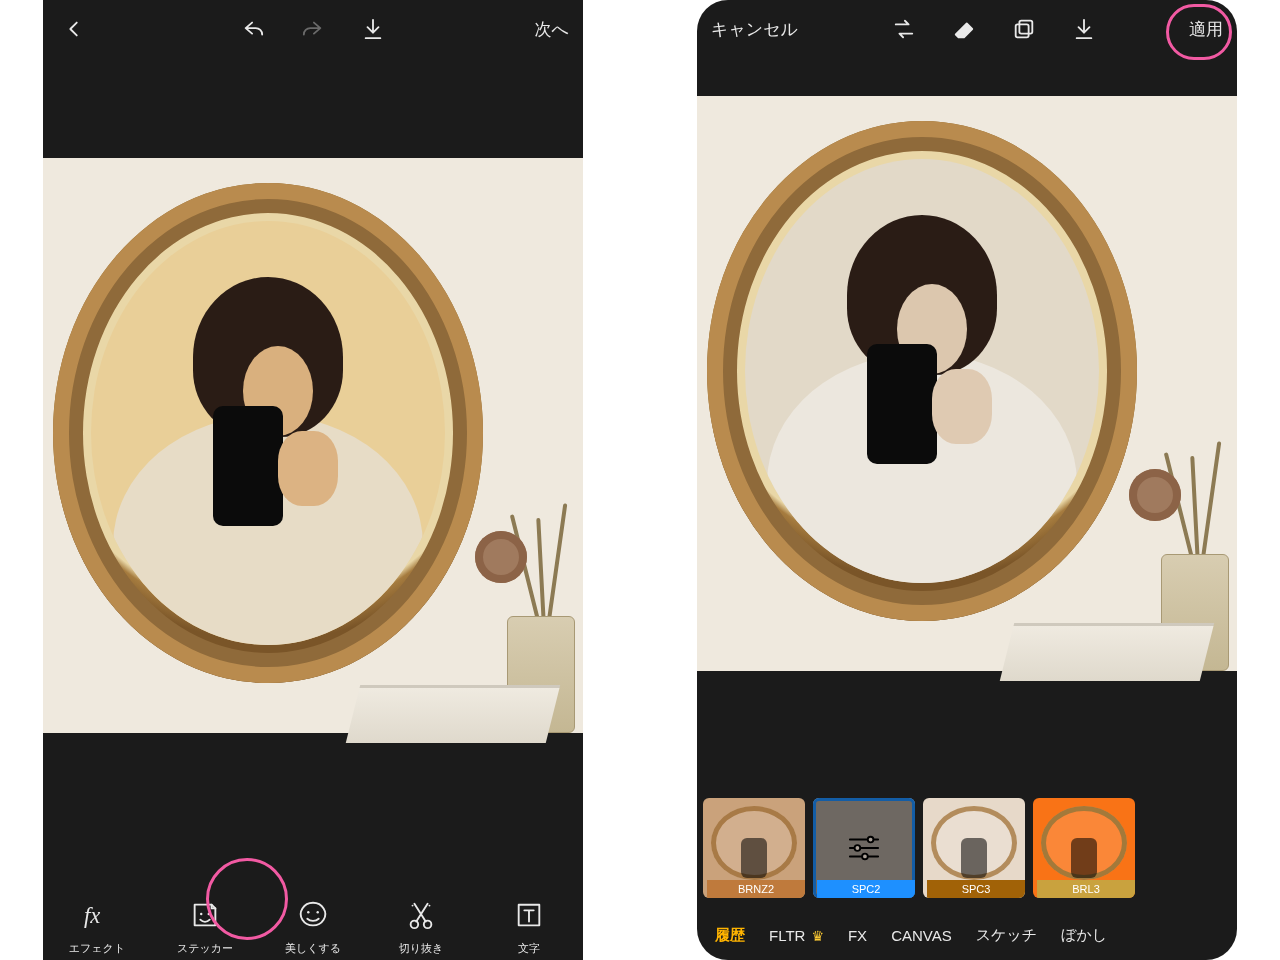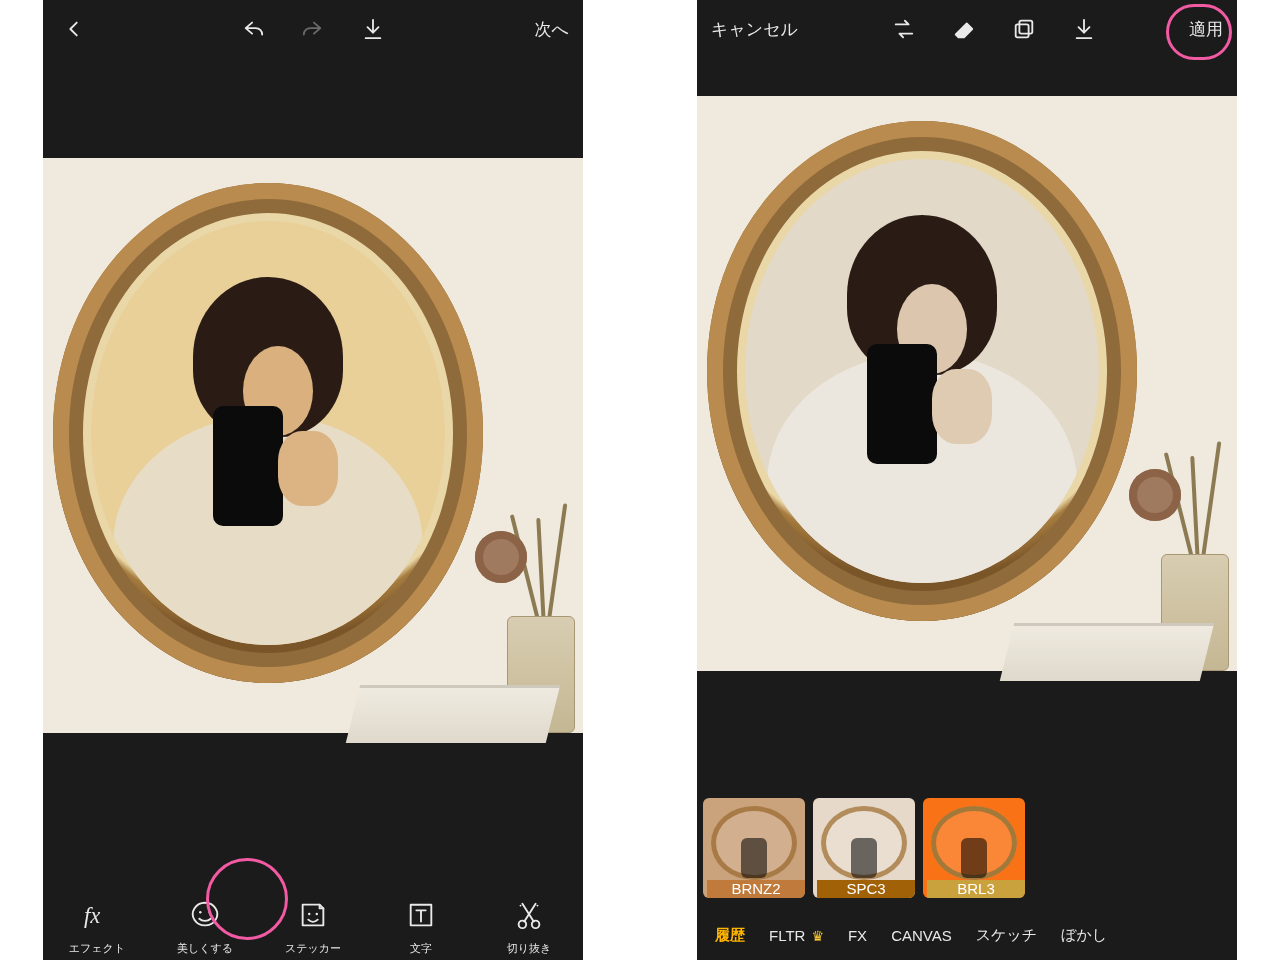--- a/index.html
+++ b/index.html
@@ -1,19 +1,19 @@
 <!DOCTYPE html>
 <html><head>
 <meta charset="utf-8">
 <style>
   html,body{margin:0;padding:0;background:#fff;font-family:-apple-system,"Hiragino Sans",sans-serif;}
   .stage{width:1152px;height:960px;position:relative;background:#fff;padding-left:28px;}
   .phone{position:absolute;top:0;width:540px;height:960px;background:#1b1b1b;overflow:hidden;}
   #phone-left{left:43px;}
-  #phone-right{left:697px;}
+  #phone-right{left:697px;border-radius:31px;}
 
   .topbar{height:58px;display:flex;align-items:center;justify-content:space-between;padding:0 14px;color:#e9e9e9;}
   .tb-group{display:flex;align-items:center;gap:26px;}
   .tb-btn{width:34px;height:34px;display:flex;align-items:center;justify-content:center;color:#e9e9e9;}
   .tb-btn.dim{color:#6a6a6a;}
   .tb-text{font-size:17px;color:#e9e9e9;}
 
   .canvas{position:relative;background:#1b1b1b;}
   .canvas.left{height:760px;}
   .canvas.right{height:700px;}
@@ -61,21 +61,21 @@
   .tool .ic{width:40px;height:40px;display:flex;align-items:center;justify-content:center;}
   .tool .lbl{font-size:11px;white-space:nowrap;}
 
   
   .filters{position:absolute;left:0;right:0;bottom:58px;top:auto;height:104px;display:flex;gap:8px;padding:0 6px;overflow:hidden;}
   .thumb{position:relative;width:102px;height:100px;border-radius:6px;overflow:hidden;flex:0 0 auto;}
   .thumb.sel{outline:3px solid #1e90ff;outline-offset:-3px;}
   .thumb .mini{position:absolute;inset:0;}
   .thumb .mini .mframe{position:absolute;left:8px;top:8px;right:8px;bottom:18px;border-radius:50%;}
   .thumb .mini .mperson{position:absolute;left:50%;top:40%;width:26px;height:40px;margin-left:-13px;border-radius:6px;background:rgba(0,0,0,.55);}
-  .thumb .tag{position:absolute;left:4px;right:0;bottom:0;height:18px;line-height:18px;font-size:15px;color:#fff;text-align:center;}
+  .thumb .tag{position:absolute;left:4px;right:0;bottom:0;height:18px;line-height:18px;font-size:11px;color:#fff;text-align:center;}
   .sliders-icn{position:absolute;inset:0;display:flex;align-items:center;justify-content:center;}
 
   
   .tabs{position:absolute;left:0;right:0;bottom:0;height:50px;display:flex;align-items:center;gap:24px;padding:0 18px;color:#e9e9e9;font-size:15px;overflow:hidden;}
   .tabs .t{white-space:nowrap;}
   .tabs .t.active{color:#ffb400;font-weight:600;}
   .crown{color:#ffcc33;font-size:14px;margin-left:6px;}
 
   
   .anno{position:absolute;border:3px solid #f25aa3;border-radius:50%;}
@@ -148,61 +148,61 @@
         <div class="tool">
           <div class="ic">
             <svg width="34" height="30" viewBox="0 0 36 32">
               <text x="4" y="24" font-style="italic" font-family="serif" font-size="24" fill="#e9e9e9" stroke="none">fx</text>
             </svg>
           </div>
           <div class="lbl">エフェクト</div>
         </div>
         <div class="tool">
           <div class="ic">
-            <svg width="34" height="32" viewBox="0 0 36 34">
-              <path d="M18 4a13 12 0 1 0 .01 0z"></path>
-              <circle cx="13" cy="14" r="1.3" fill="#e9e9e9" stroke="none"></circle>
-              <circle cx="23" cy="14" r="1.3" fill="#e9e9e9" stroke="none"></circle>
-              <path d="M12 21c3 3 9 3 12 0"></path>
-            </svg>
-          </div>
-          <div class="lbl">美しくする</div>
-        </div>
-        <div class="tool">
-          <div class="ic">
             <svg width="32" height="32" viewBox="0 0 34 34">
               <path d="M6 6h18l4 4v18H6z"></path>
               <path d="M24 6v4h4"></path>
               <circle cx="13" cy="16" r="1.3" fill="#e9e9e9" stroke="none"></circle>
               <circle cx="21" cy="16" r="1.3" fill="#e9e9e9" stroke="none"></circle>
               <path d="M12 22c3 3 7 3 10 0"></path>
             </svg>
           </div>
           <div class="lbl">ステッカー</div>
         </div>
         <div class="tool">
           <div class="ic">
-            <svg width="30" height="30" viewBox="0 0 32 32">
-              <rect x="5" y="5" width="22" height="22"></rect>
-              <path d="M11 11h10M16 11v12"></path>
-            </svg>
-          </div>
-          <div class="lbl">文字</div>
+            <svg width="34" height="32" viewBox="0 0 36 34">
+              <path d="M18 4a13 12 0 1 0 .01 0z"></path>
+              <circle cx="13" cy="14" r="1.3" fill="#e9e9e9" stroke="none"></circle>
+              <circle cx="23" cy="14" r="1.3" fill="#e9e9e9" stroke="none"></circle>
+              <path d="M12 21c3 3 9 3 12 0"></path>
+            </svg>
+          </div>
+          <div class="lbl">美しくする</div>
         </div>
         <div class="tool">
           <div class="ic">
             <svg width="32" height="34" viewBox="0 0 34 36">
               <circle cx="10" cy="28" r="4"></circle>
               <circle cx="24" cy="28" r="4"></circle>
               <path d="M12 25L24 6M22 25L10 6"></path>
               <circle cx="26" cy="8" r="1" fill="#e9e9e9" stroke="none"></circle>
               <circle cx="8" cy="8" r="1" fill="#e9e9e9" stroke="none"></circle>
             </svg>
           </div>
           <div class="lbl">切り抜き</div>
+        </div>
+        <div class="tool">
+          <div class="ic">
+            <svg width="30" height="30" viewBox="0 0 32 32">
+              <rect x="5" y="5" width="22" height="22"></rect>
+              <path d="M11 11h10M16 11v12"></path>
+            </svg>
+          </div>
+          <div class="lbl">文字</div>
         </div>
       </div>
     <div id="anno-fx" class="anno"></div>
   </div>
 
   <div id="phone-right" class="phone">
     <div class="topbar">
       <div class="tb-group">
         <span class="tb-text">キャンセル</span>
       </div>
@@ -259,20 +259,32 @@
     </div>
 
     <div class="filters" id="filters-row">
         <div class="thumb" style="background: rgb(202, 162, 123);">
           <div class="mini">
             <div class="mframe" style="box-shadow:inset 0 0 0 5px #a87a46;background:rgba(255,255,255,.15)"></div>
             <div class="mperson"></div>
           </div>
           <div class="tag" style="background:#bf7a3c">BRNZ2</div>
         </div>
+        <div class="thumb sel" style="background: rgb(169, 160, 151);">
+          <div class="mini" style="background:rgba(0,0,0,.35)"></div>
+          <div class="sliders-icn">
+            <svg width="40" height="32" viewBox="0 0 42 34" stroke="#fff">
+              <path d="M6 8h30M6 17h30M6 26h30"></path>
+              <circle cx="28" cy="8" r="3" fill="#a9a097"></circle>
+              <circle cx="14" cy="17" r="3" fill="#a9a097"></circle>
+              <circle cx="22" cy="26" r="3" fill="#a9a097"></circle>
+            </svg>
+          </div>
+          <div class="tag" style="background:#1e90ff">SPC2</div>
+        </div>
         <div class="thumb" style="background: rgb(231, 217, 201);">
           <div class="mini">
             <div class="mframe" style="box-shadow:inset 0 0 0 5px #b38c5c;background:rgba(255,255,255,.15)"></div>
             <div class="mperson"></div>
           </div>
           <div class="tag" style="background:#a16207">SPC3</div>
         </div>
         <div class="thumb" style="background: #f97316;">
           <div class="mini">
             <div class="mframe" style="box-shadow:inset 0 0 0 5px #a3793a;background:rgba(255,255,255,.15)"></div>

